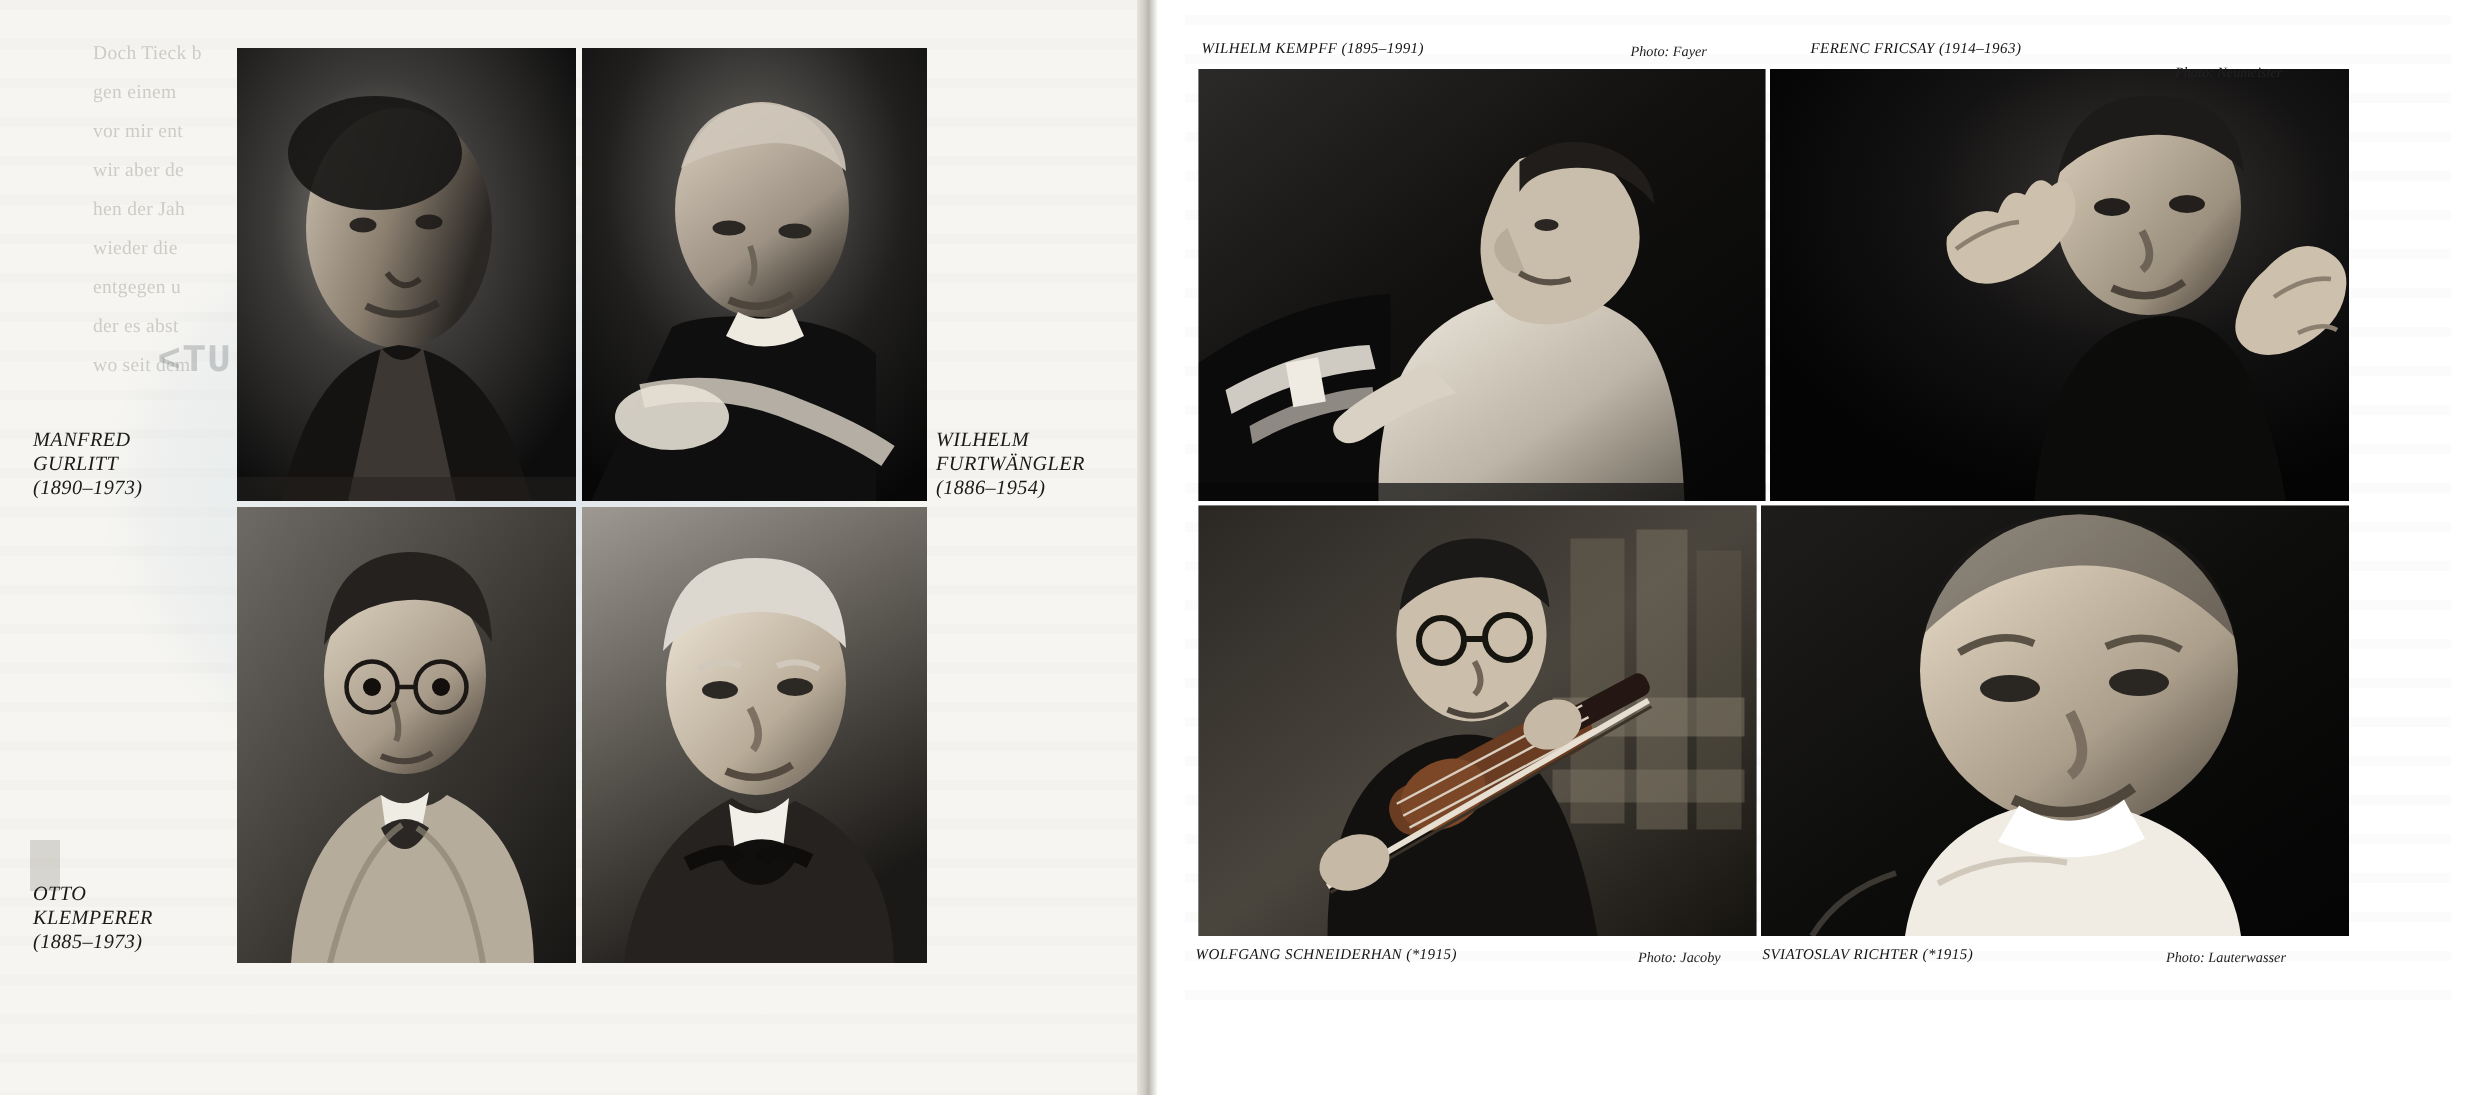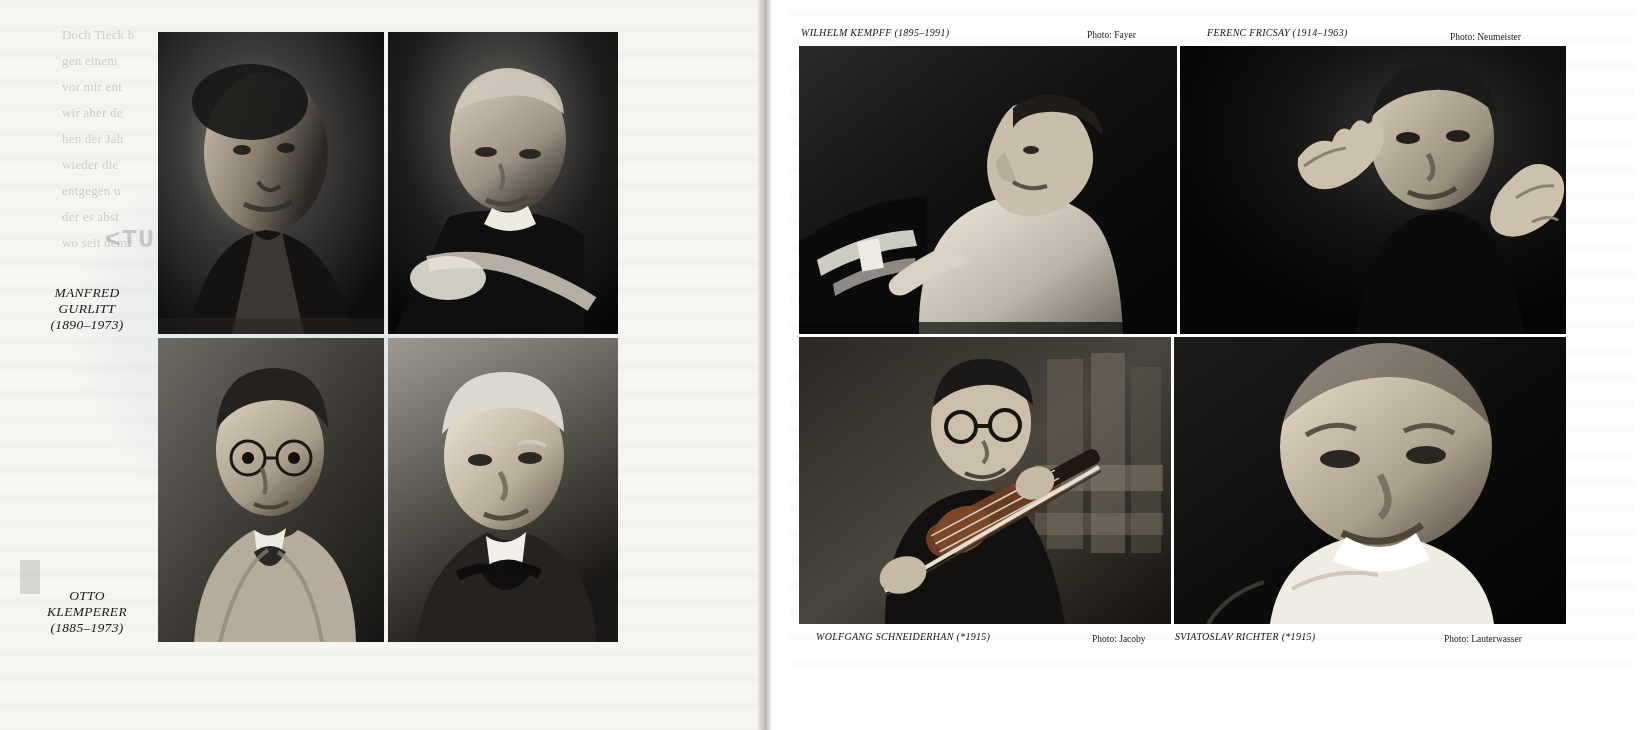--- a/index.html
+++ b/index.html
@@ -92,21 +92,21 @@
 
   .cap {
     position: absolute;
     font-family: "Liberation Serif", serif;
     font-style: italic;
     font-size: 13.5px;
     line-height: 16px;
     color: #1a1a1a;
     letter-spacing: .3px;
   }
-  .cap-left { text-align: center; width: 130px; }
+  .cap-left { text-align: left; width: 130px; }
   .cap-right { text-align: left; width: 130px; }
 
   .cap-gurlitt { left: 22px;  top: 285px; }
   .cap-klemp   { left: 22px;  top: 588px; }
   .cap-furt    { left: 624px; top: 285px; }
   .cap-schur   { left: 624px; top: 606px; }
 
   
   .gutter {
     position: absolute;
@@ -150,28 +150,29 @@
     font-family: "Liberation Serif", serif;
     font-style: italic;
     font-size: 10px;
     color: #141414;
     letter-spacing: .3px;
     white-space: nowrap;
   }
   .credit {
     position: absolute;
     font-family: "Liberation Serif", serif;
+    font-style: italic;
     font-size: 9.5px;
     color: #222;
     white-space: nowrap;
   }
   .cap-kempff  { left: 29px;  top: 27px; }
   .cr-kempff   { left: 315px; top: 30px; }
   .cap-fricsay { left: 435px; top: 27px; }
-  .cap-schneid { left: 44px;  top: 631px; }
+  .cap-schneid { left: 25px;  top: 631px; }
   .cr-schneid  { left: 320px; top: 634px; }
   .cap-richter { left: 403px; top: 631px; }
   .cr-richter  { left: 672px; top: 634px; }
 
   
   svg.portrait { display: block; width: 100%; height: 100%; }
 </style>
 </head>
 <body>
 
@@ -311,20 +312,25 @@
         </svg>
       </div>
     </div>
 
     <div class="cap cap-left cap-gurlitt">
       <div>MANFRED</div>
       <div>GURLITT</div>
       <div>(1890–1973)</div>
     </div>
 
+    <div class="cap cap-right cap-furt">
+      <div>WILHELM</div>
+      <div>FURTWÄNGLER</div>
+      <div>(1886–1954)</div>
+    </div>
 
     <div class="cap cap-left cap-klemp">
       <div>OTTO</div>
       <div>KLEMPERER</div>
       <div>(1885–1973)</div>
     </div>
 
   </div>
 
   <div class="gutter"></div>
@@ -475,21 +481,21 @@
           <path d="M118 252 q40 -22 86 -14" stroke="#cfc8bb" stroke-width="4" fill="none"></path>
           <path d="M34 287 q18 -30 56 -42" stroke="#6a6258" stroke-width="4" fill="none" opacity=".5"></path>
         </svg>
       </div>
     </div>
 
     <div class="cap-r cap-kempff">WILHELM KEMPFF (1895–1991)</div>
     <div class="credit cr-kempff">Photo: Fayer</div>
 
     <div class="cap-r cap-fricsay">FERENC FRICSAY (1914–1963)</div>
-    <div class="credit" style="left:678px; top:32px;">Photo: Neumeister</div>
+    <div class="credit" style="left:678px; top:44px;">Photo: Neumeister</div>
 
     <div class="cap-r cap-schneid">WOLFGANG SCHNEIDERHAN (*1915)</div>
     <div class="credit cr-schneid">Photo: Jacoby</div>
 
     <div class="cap-r cap-richter">SVIATOSLAV RICHTER (*1915)</div>
     <div class="credit cr-richter">Photo: Lauterwasser</div>
   </div>
 
 </div>
 

